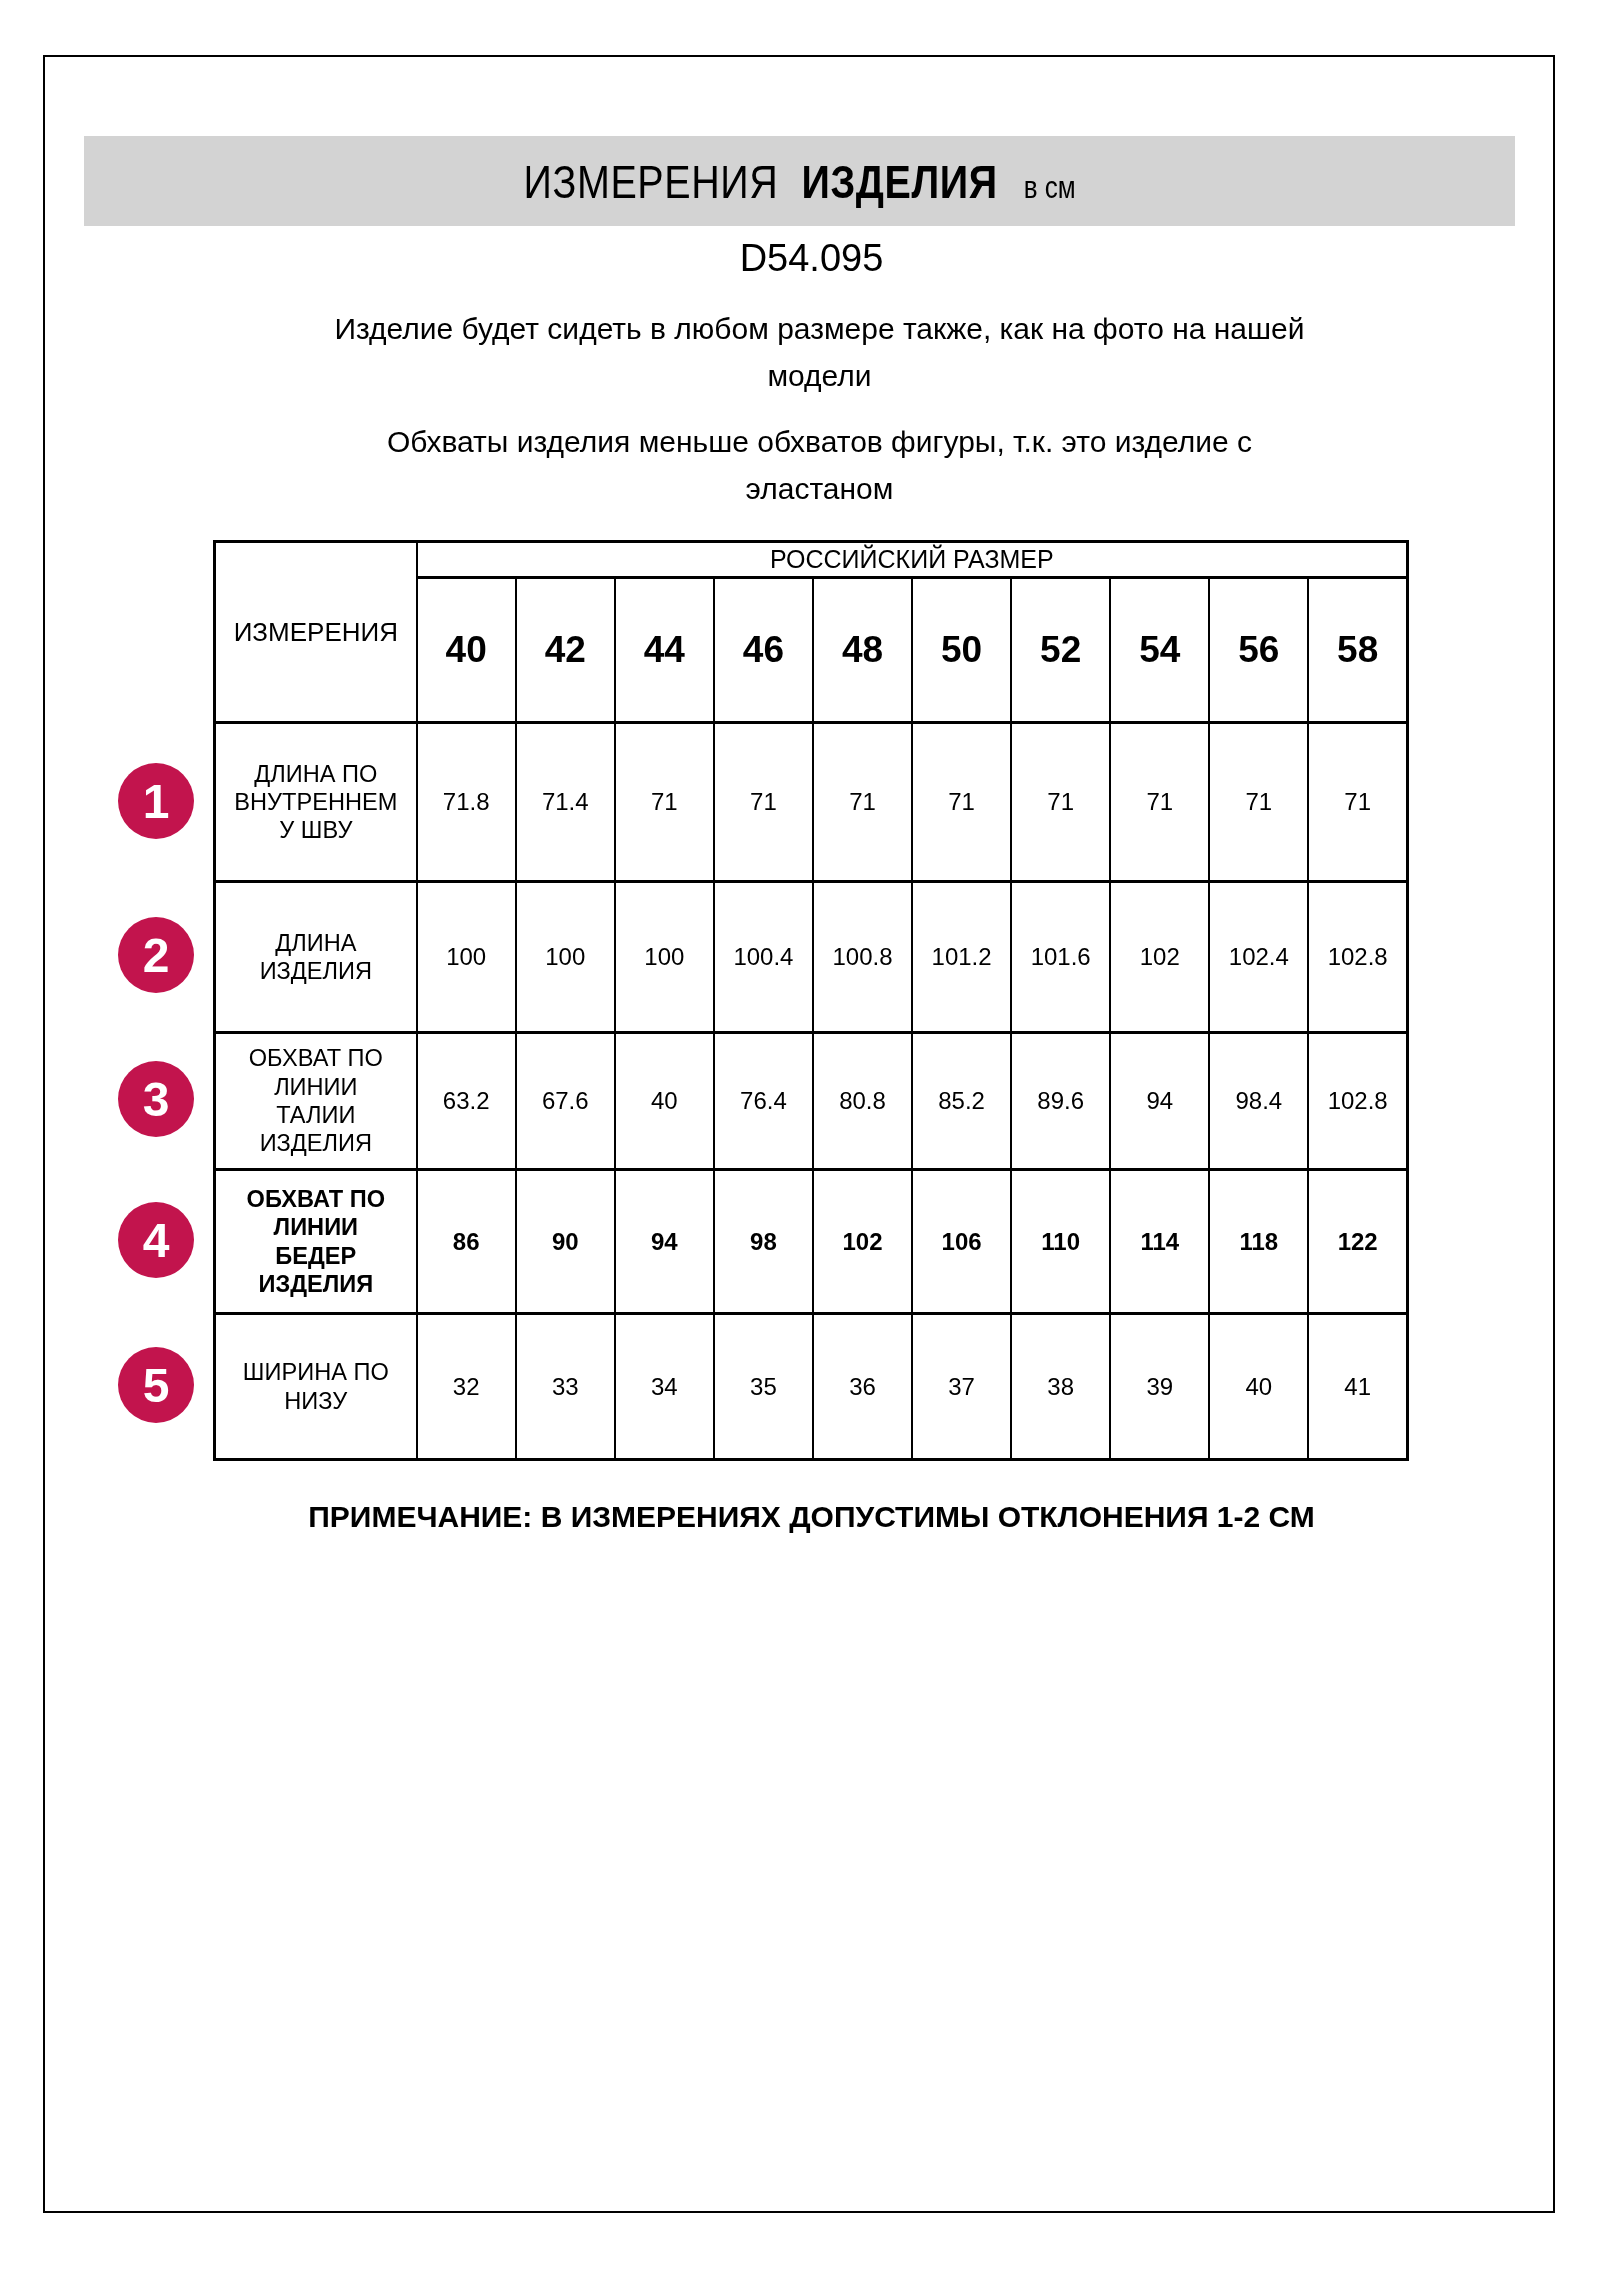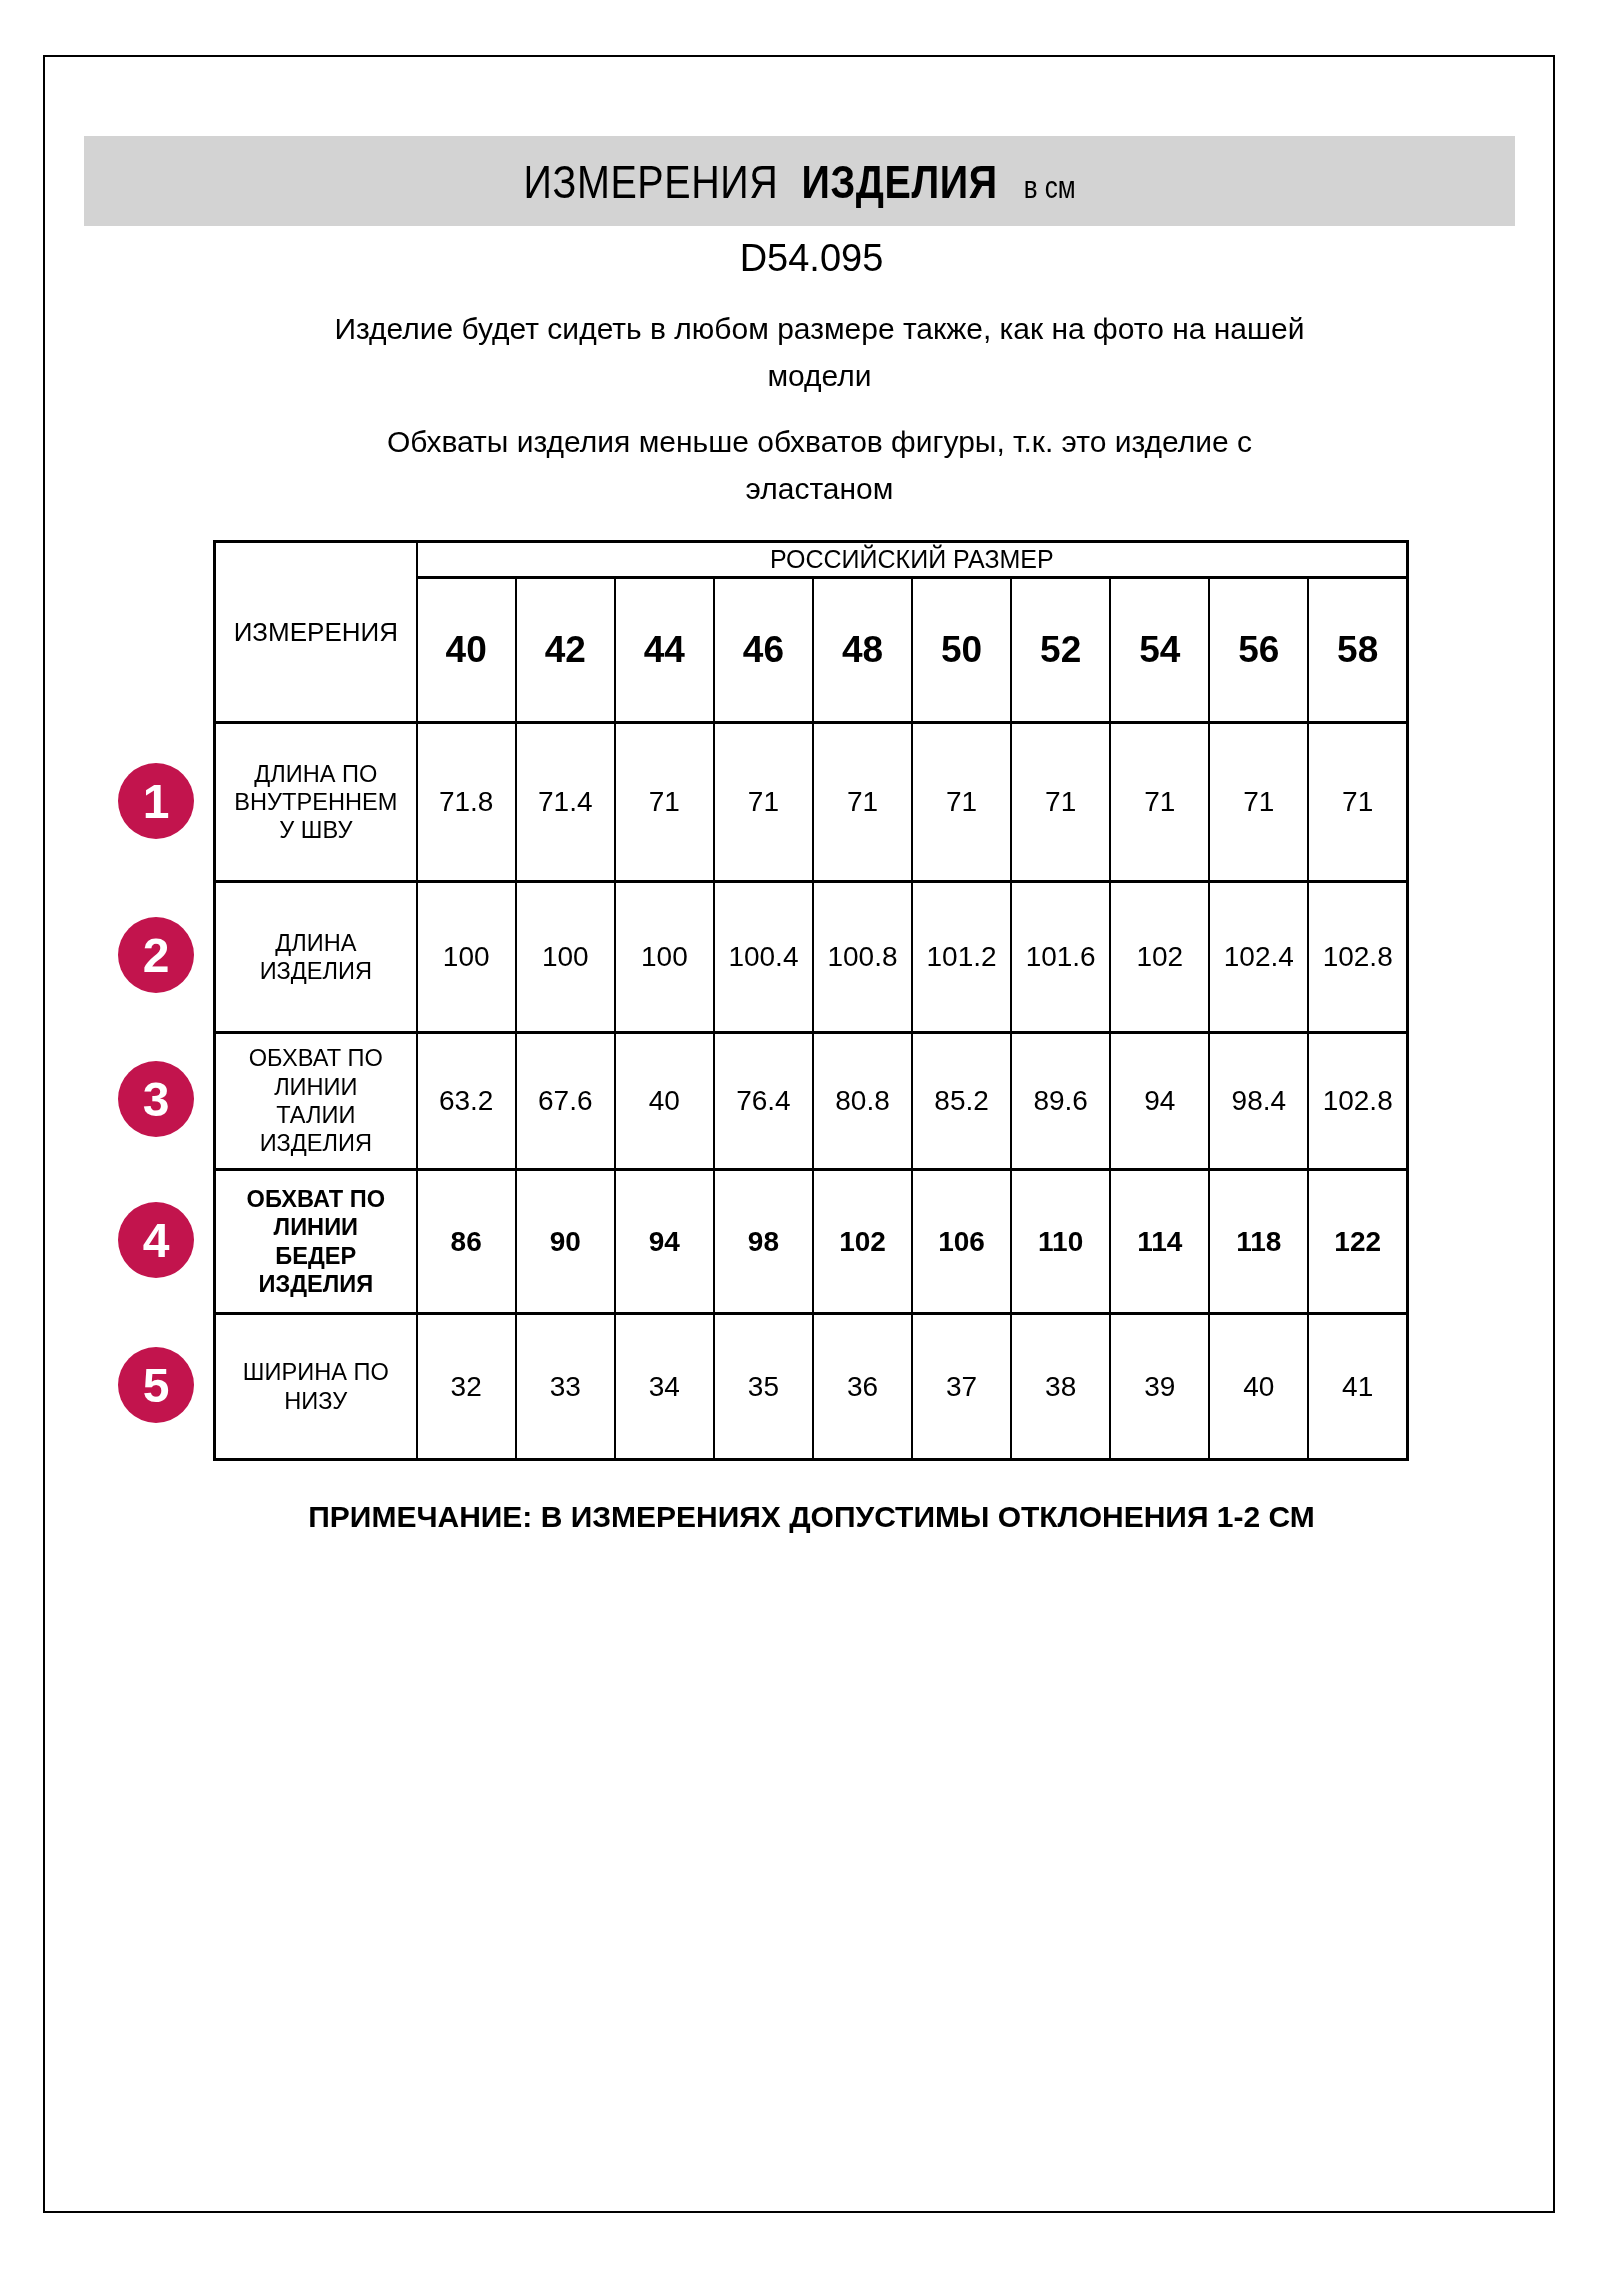--- a/index.html
+++ b/index.html
@@ -41,21 +41,21 @@
   .hr-sizes{height:145px;}
   tbody tr:nth-child(1){height:159px;}
   tbody tr:nth-child(2){height:151px;padding-left:8px;}
   tbody tr:nth-child(3){height:137px;}
   tbody tr:nth-child(4){height:144px;font-weight:bold;}
   tbody tr:nth-child(5){height:146px;}
   .corner-th{font-size:26px;font-weight:400;}
   .group-th{font-size:25px;font-weight:400;}
   .size-th{font-size:37px;font-weight:700;}
   .label-td{font-size:23.6px;line-height:1.2;padding:5.2px 17px;overflow-wrap:break-word;word-wrap:break-word;}
-  .value-td{font-size:28px;}
+  .value-td{font-size:24px;}
   .badge{
     position:absolute;left:118px;width:76px;height:76px;border-radius:50%;
     color:#fff;font-size:48px;font-weight:700;
     display:flex;align-items:center;justify-content:center;
   }
   .note{
     position:absolute;left:0;top:1500px;width:1623px;text-align:center;
     font-size:30px;font-weight:700;
   }
 </style>

